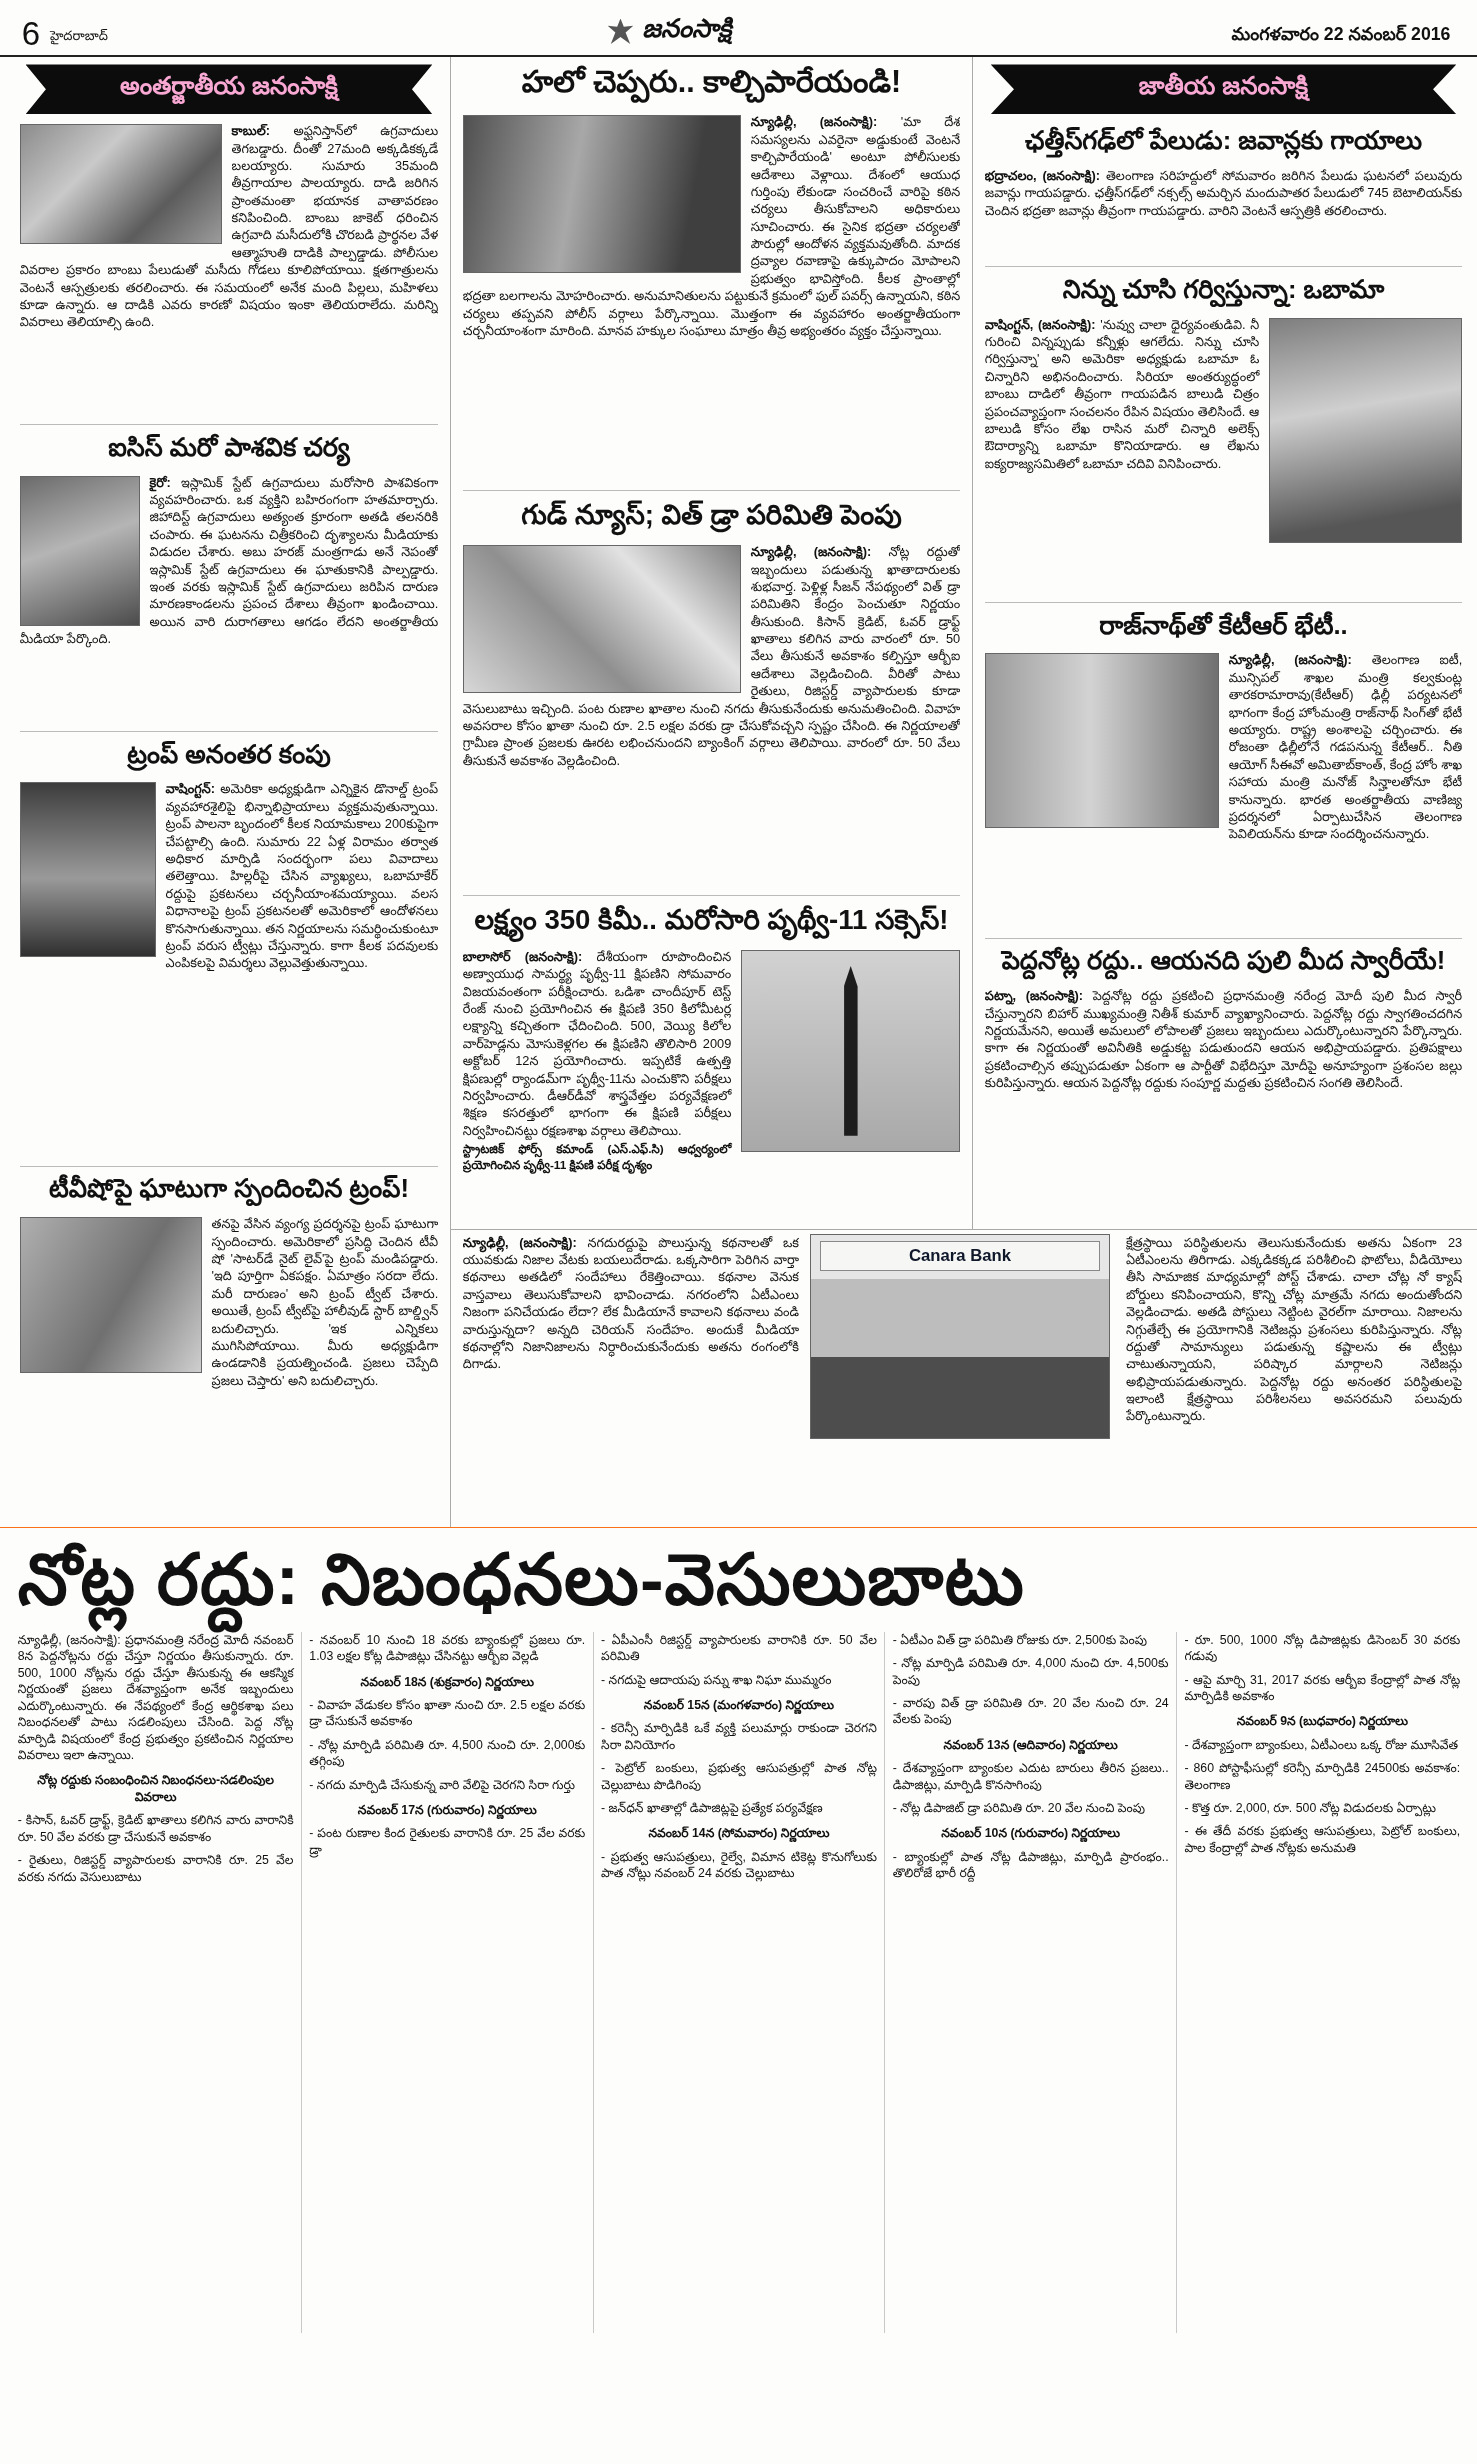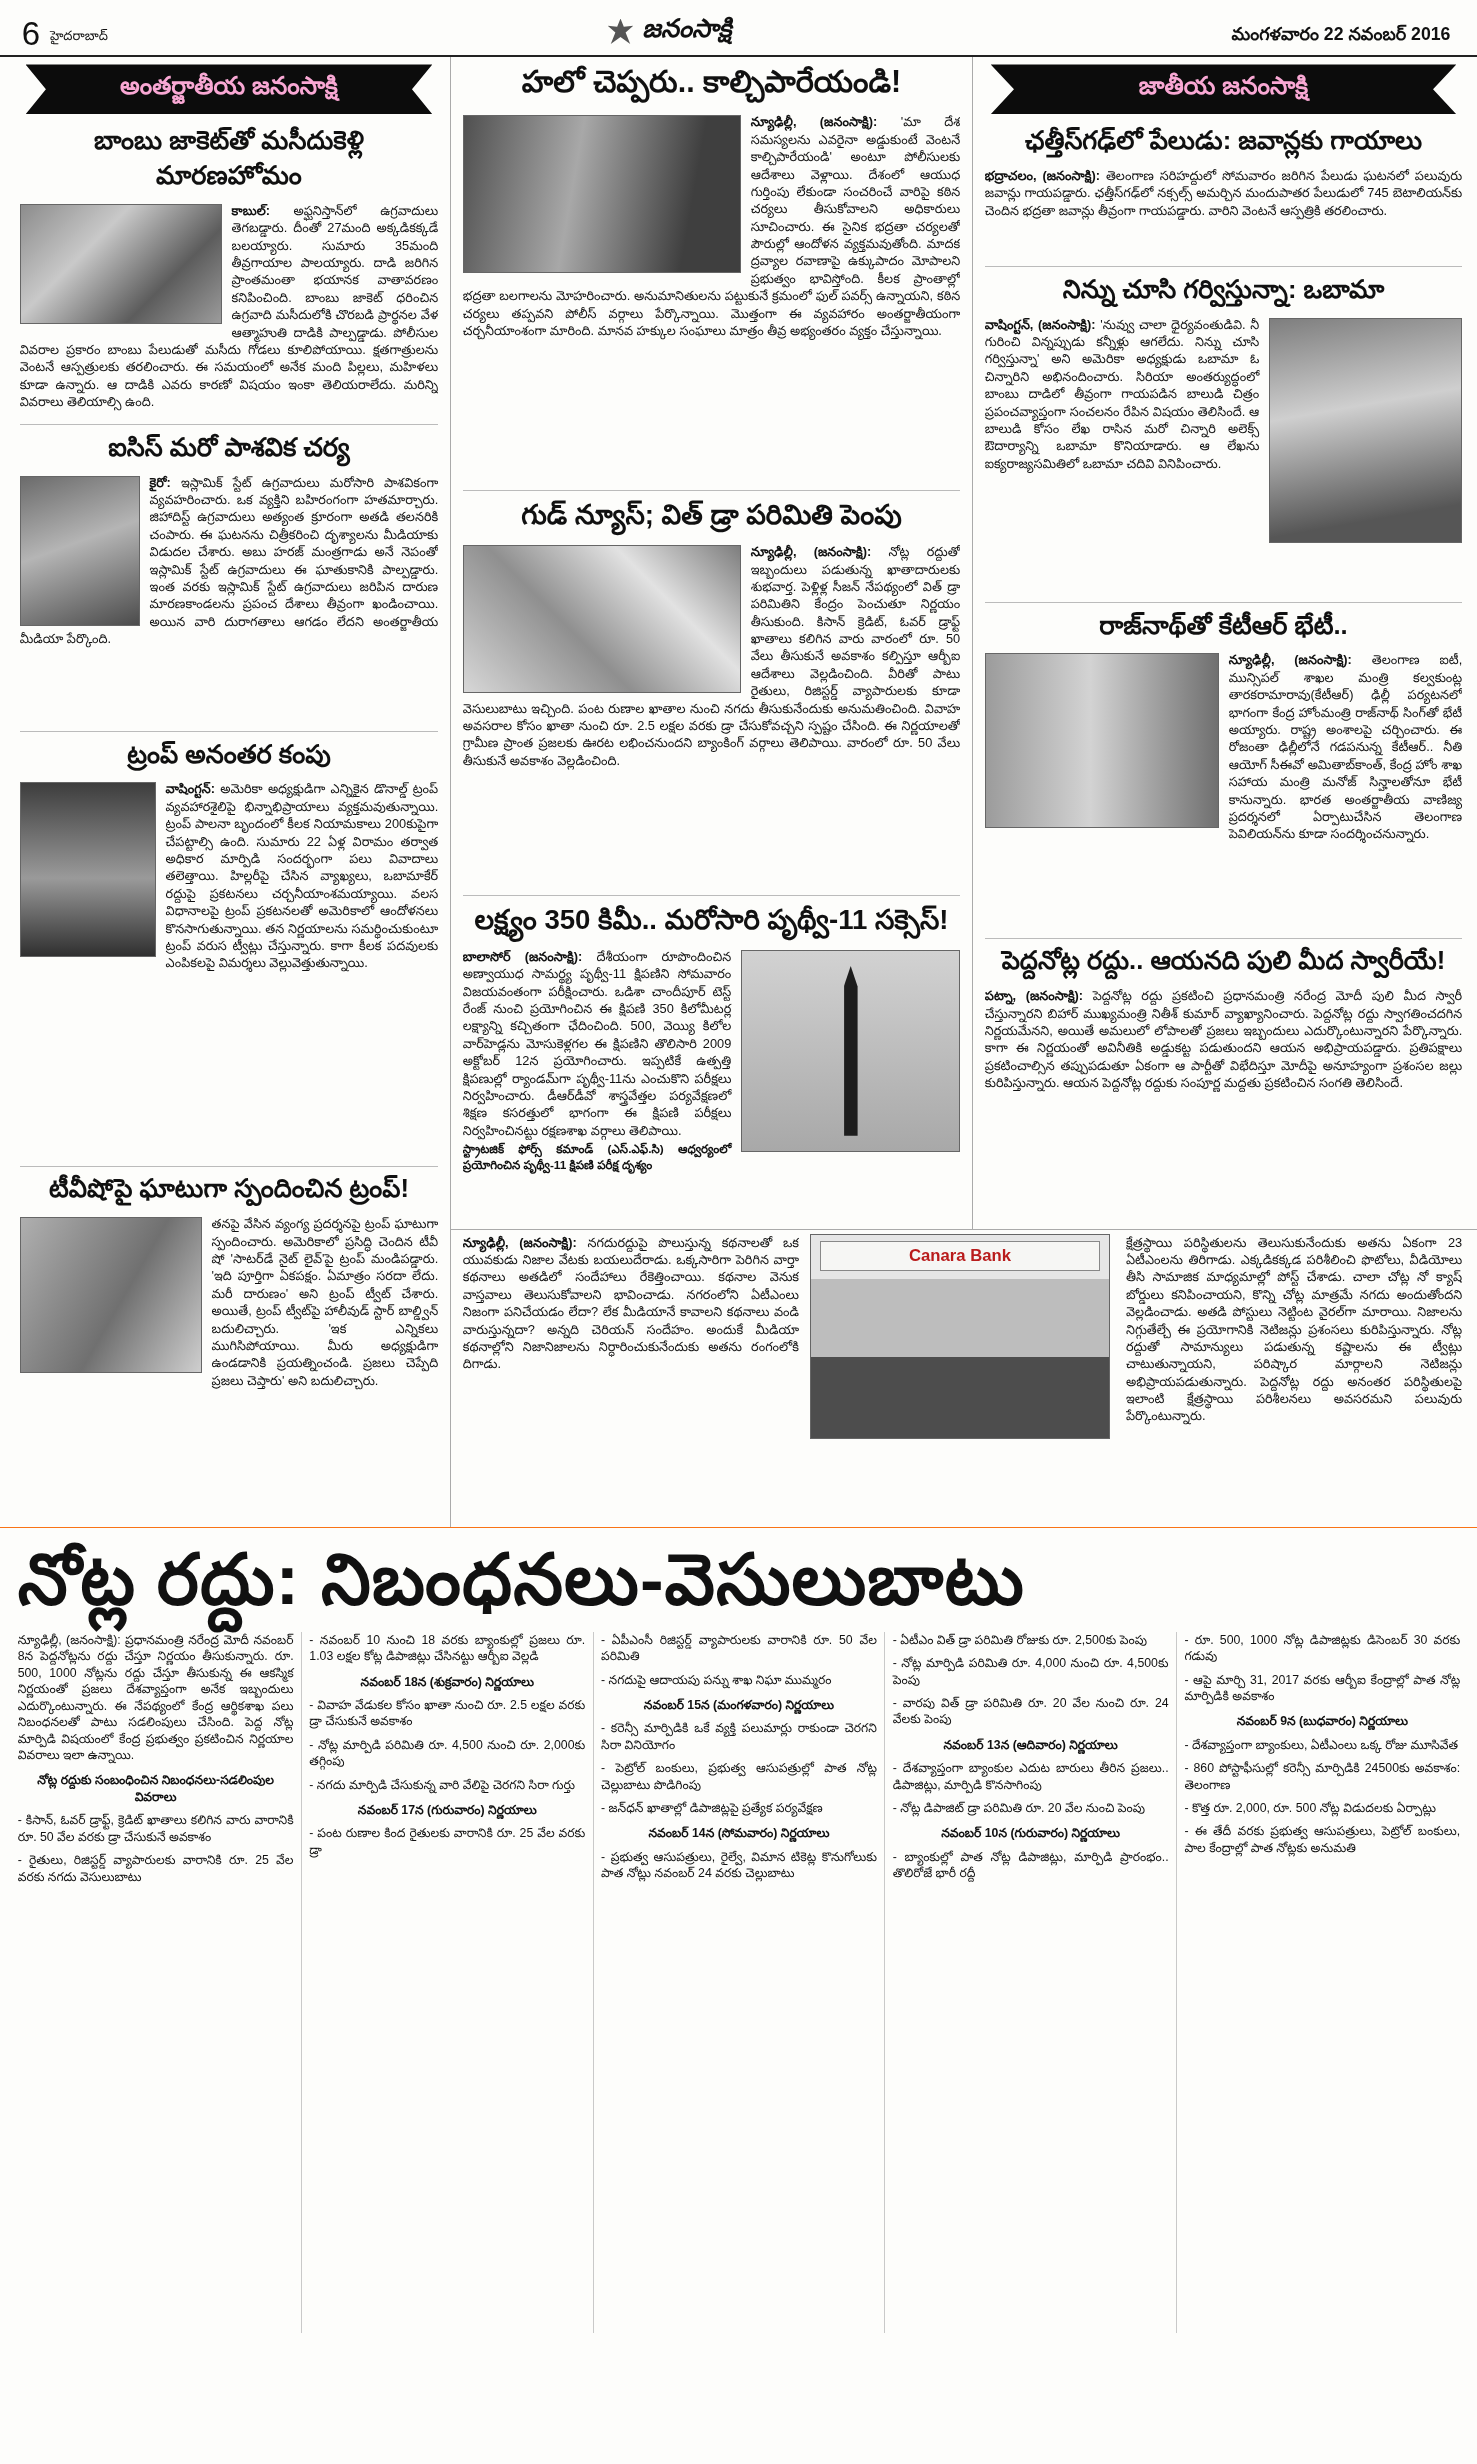--- a/index.html
+++ b/index.html
@@ -44,21 +44,21 @@
   .p-beard{width:136px;height:175px;background:linear-gradient(180deg,#3c3c3c,#9a9a9a 55%,#2e2e2e);}
   .p-trump{width:182px;height:156px;background:linear-gradient(120deg,#b0b0b0,#707070 55%,#d0d0d0);}
   .p-soldiers{width:278px;height:158px;background:linear-gradient(100deg,#4f4f4f,#a8a8a8 40%,#3f3f3f 80%);}
   .p-notes{width:278px;height:148px;background:linear-gradient(45deg,#d8d8d8,#8f8f8f 40%,#e2e2e2 70%,#7c7c7c);}
   .p-missile{width:219px;height:202px;background:linear-gradient(180deg,#d2d2d2,#a8a8a8);}
   .missile-shape{position:absolute;left:50%;top:8%;width:13.8px;height:84%;transform:translateX(-50%);
       background:#1d1d1d;clip-path:polygon(50% 0,100% 12%,100% 100%,0 100%,0 12%);}
   .p-omran{width:193px;height:225px;background:linear-gradient(170deg,#7d7d7d,#cfcfcf 40%,#565656 85%);}
   .p-ktr{width:234px;height:175px;background:linear-gradient(90deg,#9b9b9b,#d3d3d3 45%,#6f6f6f);}
   .p-bank{width:300px;height:205px;background:linear-gradient(180deg,#e6e6e6 0 22%,#bdbdbd 22% 60%,#4d4d4d 60% 100%);}
-  .bank-sign{position:absolute;top:7.9px;left:9.9px;right:9.9px;background:#f6f6f4;color:#b91c1c;
+  .bank-sign{position:absolute;top:7.9px;left:9.9px;right:9.9px;background:#f6f6f4;color:#0f172a;
       font-weight:800;font-size:16.7px;text-align:center;padding:3.9px 0;border:1px solid #888;}
   .cap{font-size:11.8px;font-weight:700;line-height:1.3;margin-top:3px;text-align:justify;}
   
   .atm-h{font-size:43px;font-weight:900;text-align:center;margin:2px 0 7.9px;letter-spacing:0.5px;}
   .atm-cols{display:flex;gap:11px;}
   .atm-c{flex:1;overflow:hidden;}
   .atm-mid{flex:0 0 305px;}
   
   .bigzone{border-top:1px solid #f97316;padding:5.9px 17.7px 0;}
   .big-h{font-size:71px;font-weight:900;margin:9.9px 0 13.8px;line-height:1.05;letter-spacing:1px;}
@@ -85,21 +85,20 @@
     </div>
     <div class="dateline-top">మంగళవారం 22 నవంబర్ 2016</div>
   </div>
 
   <div class="topzone">
 
     <div class="col-l">
       <div class="ribbon">అంతర్జాతీయ జనంసాక్షి</div>
 
       <div class="art" style="height:296px">
-        <h2 class="h-md">బాంబు జాకెట్‌తో మసీదుకెళ్లి మారణహోమం</h2>
         <div class="body">
           <span class="ph fl p-rescue"></span>
           <span class="dl">కాబుల్:</span>
           <span>అఫ్ఘనిస్తాన్‌లో ఉగ్రవాదులు తెగబడ్డారు. దీంతో 27మంది అక్కడికక్కడే బలయ్యారు. సుమారు 35మంది తీవ్రగాయాల పాలయ్యారు. దాడి జరిగిన ప్రాంతమంతా భయానక వాతావరణం కనిపించింది. బాంబు జాకెట్ ధరించిన ఉగ్రవాది మసీదులోకి చొరబడి ప్రార్థనల వేళ ఆత్మాహుతి దాడికి పాల్పడ్డాడు. పోలీసుల వివరాల ప్రకారం బాంబు పేలుడుతో మసీదు గోడలు కూలిపోయాయి. క్షతగాత్రులను వెంటనే ఆస్పత్రులకు తరలించారు. ఈ సమయంలో అనేక మంది పిల్లలు, మహిళలు కూడా ఉన్నారు. ఆ దాడికి ఎవరు కారణో విషయం ఇంకా తెలియరాలేదు. మరిన్ని వివరాలు తెలియాల్సి ఉంది.</span>
         </div>
         <div class="clear"></div>
       </div>
 
       <div class="art" style="height:296px">
         <h2 class="h-md">ఐసిస్ మరో పాశవిక చర్య</h2>

